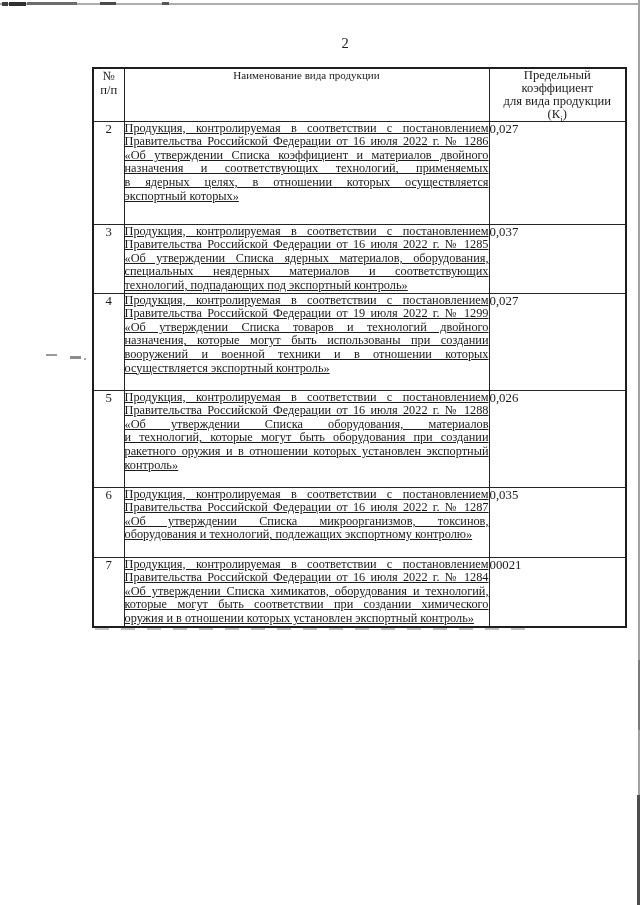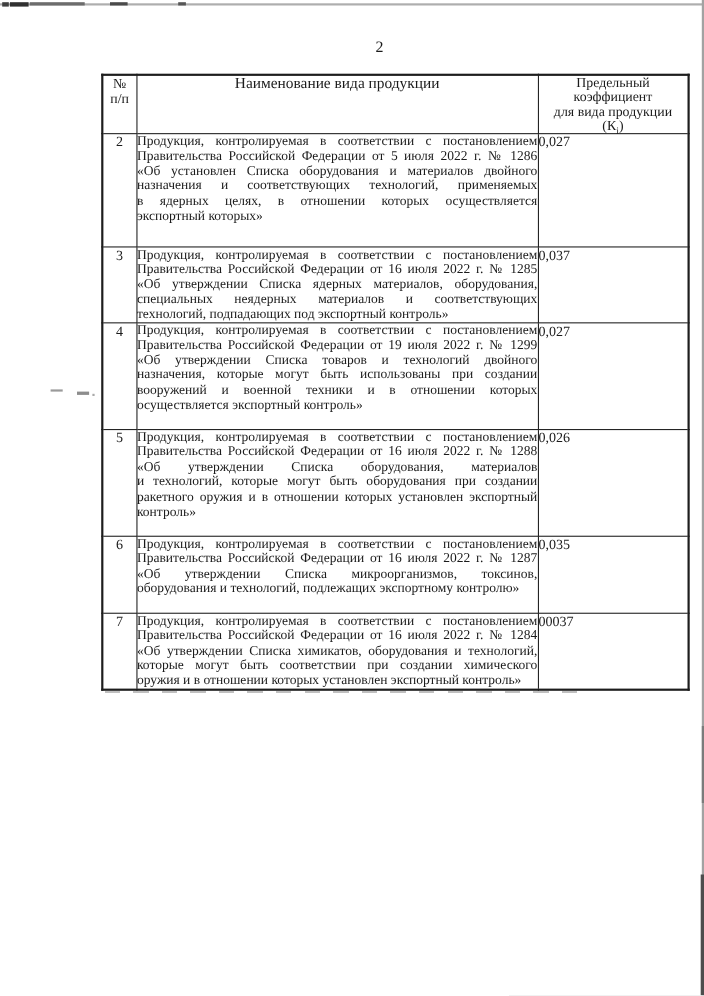--- a/index.html
+++ b/index.html
@@ -40,27 +40,27 @@
     border:2.2px solid #1d1d1d;
   }
   table.doc th,table.doc td{
     border:1.6px solid #242424;
     padding:0;vertical-align:top;
     font-weight:normal;
   }
   col.c1{width:31px;} col.c2{width:365px;} col.c3{width:137px;}
   thead tr{height:53px;}
   th.hnum{vertical-align:middle;text-align:center;font-size:12.6px;line-height:14px;}
-  th.hname{vertical-align:middle;text-align:center;font-size:14px;margin-top:10px;}
+  th.hname{vertical-align:middle;text-align:center;font-size:11px;margin-top:10px;}
   th.hcoeff{font-size:12.6px;line-height:12.9px;padding-top:2px;}
   th.hcoeff sub{font-size:9px;line-height:0;}
   td.num{text-align:center;font-size:12.8px;padding-top:1px;}
   td.name{font-size:12.3px;line-height:13.6px;padding:1px 1px 0 2px;}
   td.coeff{text-align:left;font-size:12.8px;padding-top:1px;}
-  .jl{text-align:justify;text-align-last:justify;}
+  .jl{text-align:justify;text-align-last:justify;text-decoration:underline;}
   .jl.last{text-align-last:left;}
   
   tbody tr:nth-child(1){height:103px;}
   tbody tr:nth-child(2){height:68px;}
   tbody tr:nth-child(3){height:97px;}
   tbody tr:nth-child(4){height:97px;}
   tbody tr:nth-child(5){height:70px;}
   tbody tr:nth-child(6){height:68px;}
 </style>
 </head>
@@ -105,22 +105,22 @@
           <div>для вида продукции</div>
           <div><span>(К</span><sub>i</sub><span>)</span></div>
         </th>
       </tr>
     </thead>
     <tbody id="tbody">
         <tr>
           <td class="num">2</td>
           <td class="name">
             <div class="jl">Продукция, контролируемая в соответствии с постановлением</div>
-            <div class="jl">Правительства Российской Федерации от 5 июля 2022 г. № 1286</div>
-            <div class="jl">«Об установлен Списка оборудования и материалов двойного</div>
+            <div class="jl">Правительства Российской Федерации от 16 июля 2022 г. № 1286</div>
+            <div class="jl">«Об утверждении Списка коэффициент и материалов двойного</div>
             <div class="jl">назначения и соответствующих технологий, применяемых</div>
             <div class="jl">в ядерных целях, в отношении которых осуществляется</div>
             <div class="jl last">экспортный которых»</div>
           </td>
           <td class="coeff">0,027</td>
         </tr>
         <tr>
           <td class="num">3</td>
           <td class="name">
             <div class="jl">Продукция, контролируемая в соответствии с постановлением</div>
@@ -167,18 +167,18 @@
         </tr>
         <tr>
           <td class="num">7</td>
           <td class="name">
             <div class="jl">Продукция, контролируемая в соответствии с постановлением</div>
             <div class="jl">Правительства Российской Федерации от 16 июля 2022 г. № 1284</div>
             <div class="jl">«Об утверждении Списка химикатов, оборудования и технологий,</div>
             <div class="jl">которые могут быть соответствии при создании химического</div>
             <div class="jl last">оружия и в отношении которых установлен экспортный контроль»</div>
           </td>
-          <td class="coeff">00037</td>
+          <td class="coeff">00021</td>
         </tr>
       </tbody>
   </table>
 
 </div>
 
 </body></html>

